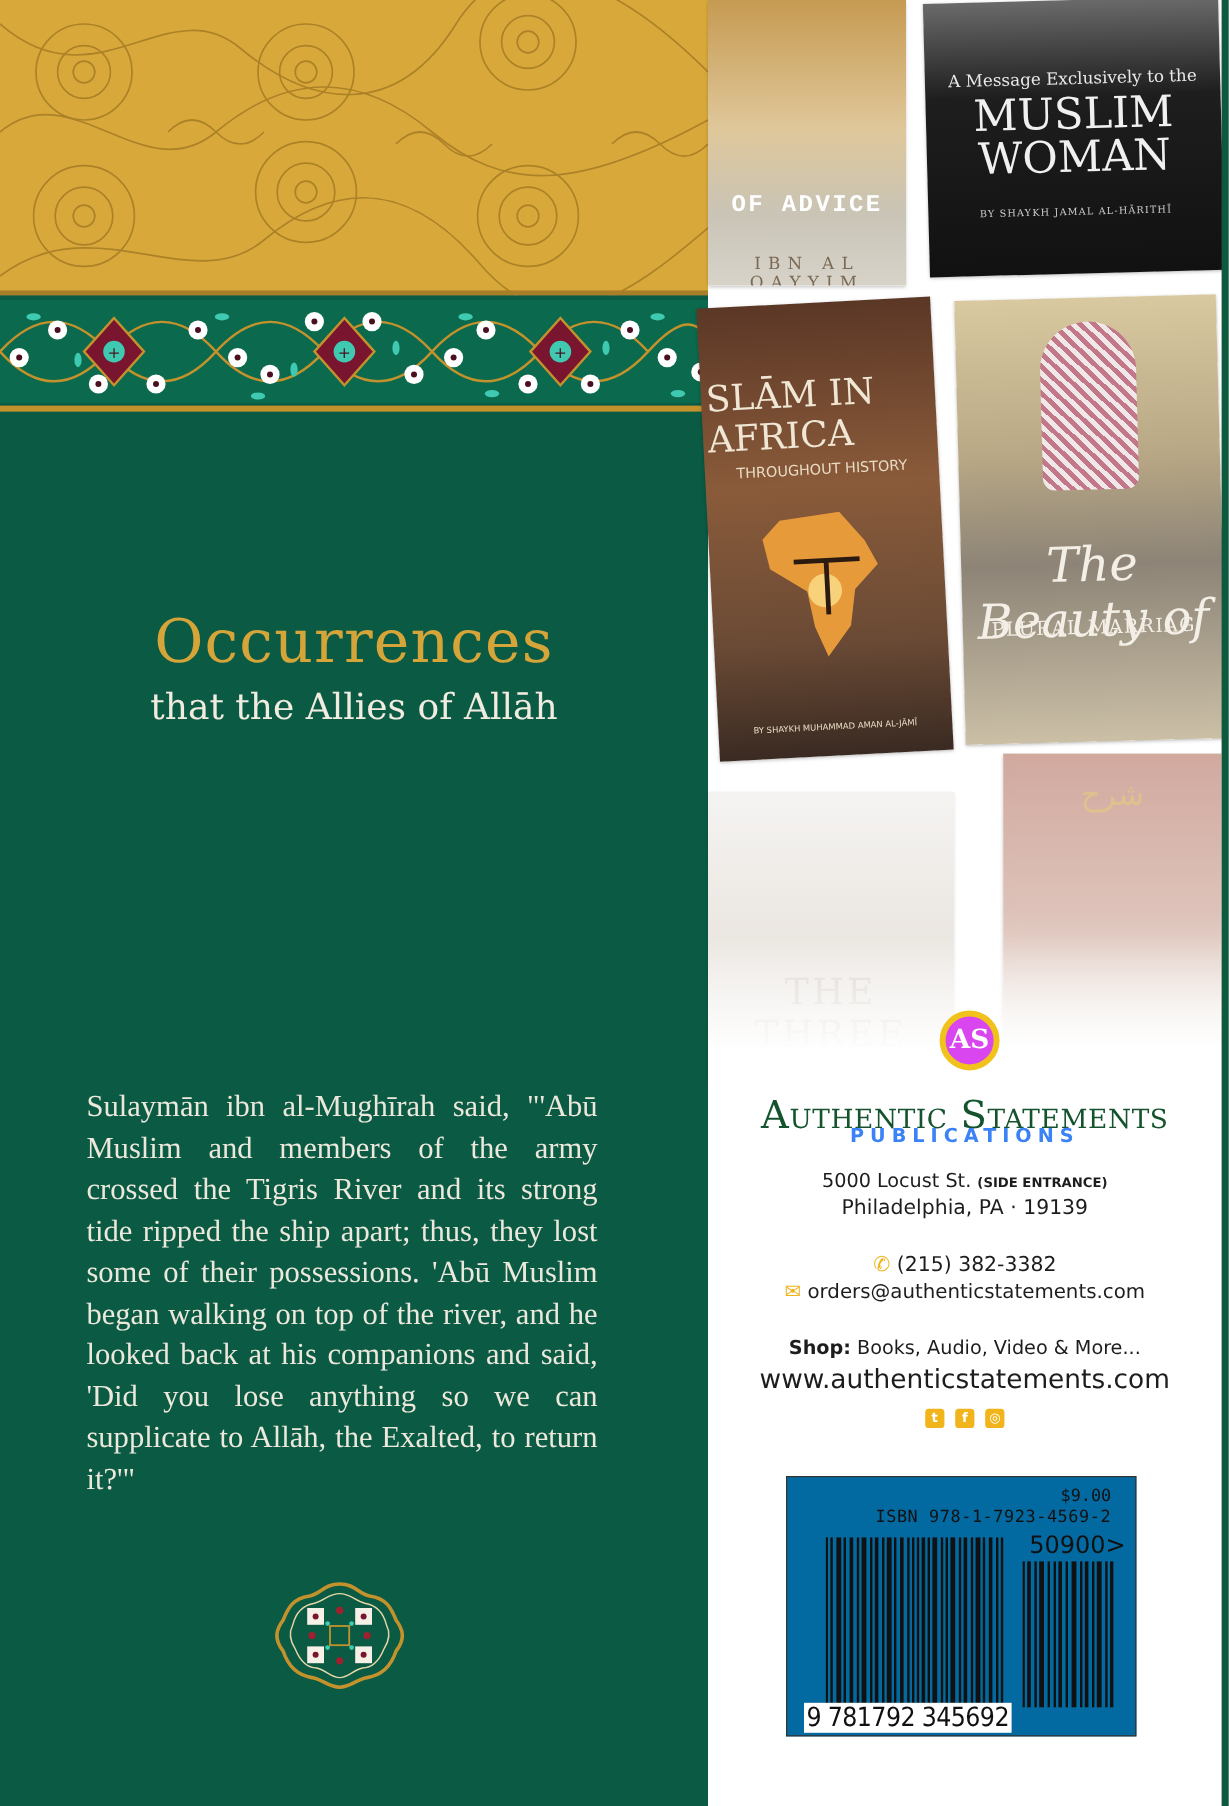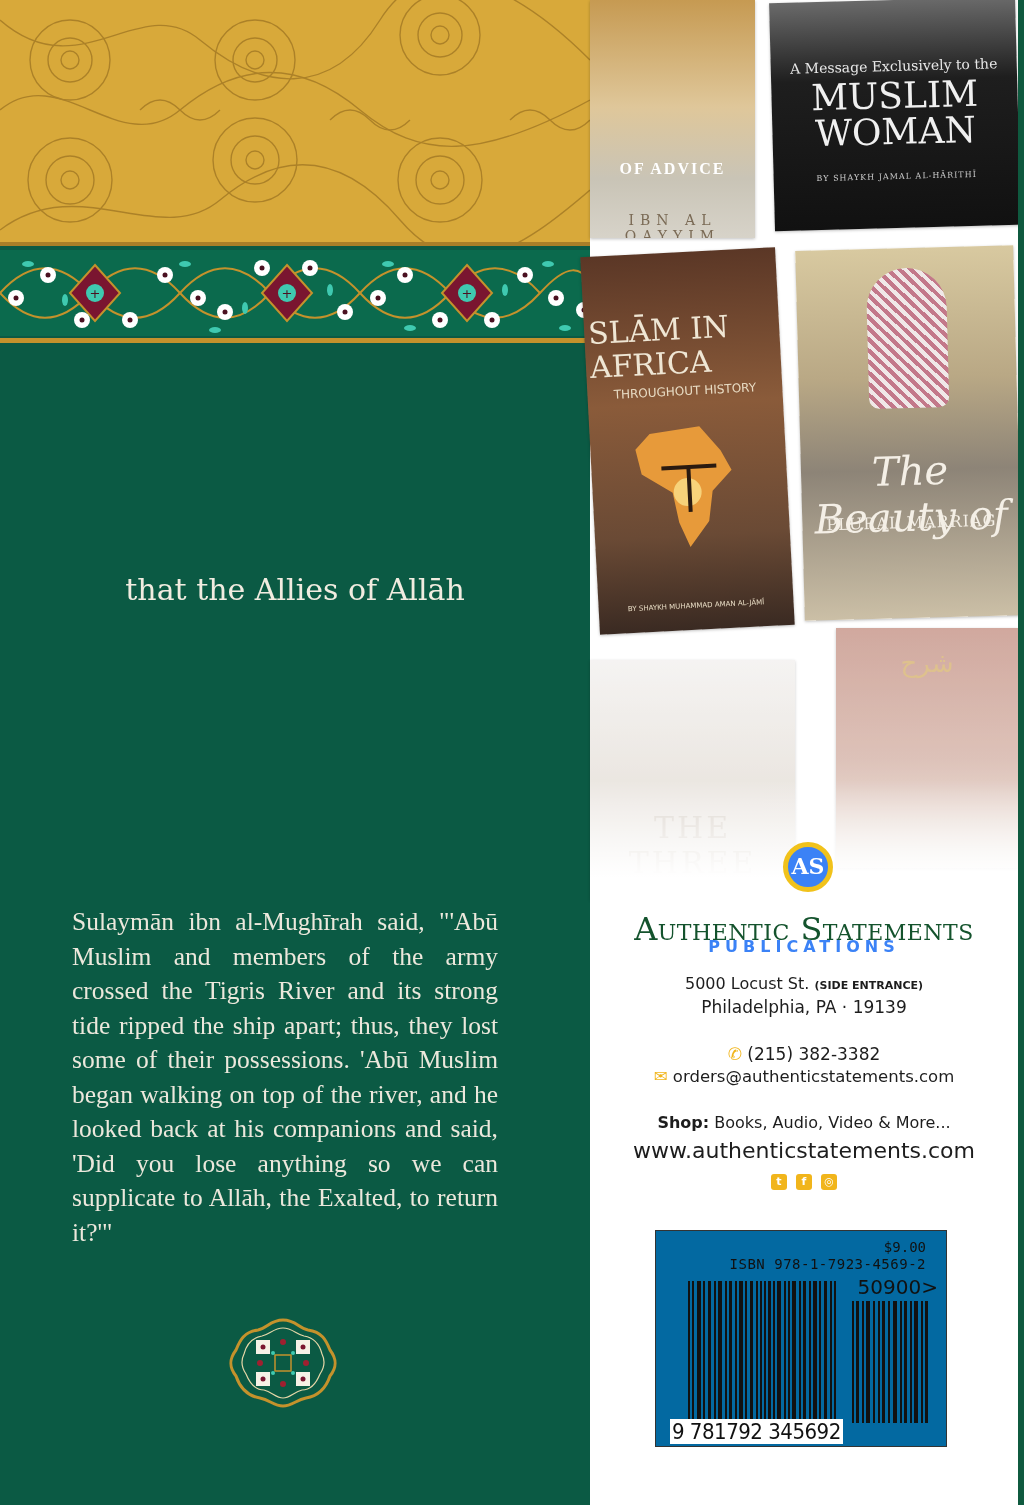--- a/index.html
+++ b/index.html
@@ -23,21 +23,21 @@
   .green-edge{position:absolute;left:1018px;top:0;width:6px;height:1505px;background:#0f5a3f;}
   .book{position:absolute;overflow:hidden;box-shadow:0 1px 3px rgba(0,0,0,0.25);}
   .book .btxt{position:absolute;left:0;width:100%;text-align:center;}
   .b1{left:590px;top:0;width:165px;height:238px;background:linear-gradient(180deg,#c69a52 0%,#dfc79a 45%,#c9c4b6 75%,#d7d3c9 100%);}
   .b2{left:772px;top:0;width:246px;height:228px;background:linear-gradient(180deg,#6a6a6a 0%,#1e1e1e 35%,#111 100%);transform:rotate(-1.5deg);}
   .b3{left:590px;top:252px;width:195px;height:378px;background:linear-gradient(180deg,#5b3726 0%,#8a5b3a 40%,#6a4a35 75%,#3a2a22 100%);transform:rotate(-3deg);}
   .b4{left:800px;top:248px;width:218px;height:370px;background:linear-gradient(180deg,#d8c9a0 0%,#b9a885 35%,#8d8477 60%,#cbbfa6 100%);transform:rotate(-1.5deg);}
   .b5{left:590px;top:660px;width:205px;height:240px;background:linear-gradient(180deg,#f2f0ee 0%,#e5dfd8 50%,#ece8e4 100%);opacity:0.75;}
   .b6{left:836px;top:628px;width:182px;height:240px;background:linear-gradient(180deg,#c99a8e 0%,#d8b8ad 55%,#f0ece6 100%);opacity:0.85;}
   .fade{position:absolute;left:590px;top:780px;width:428px;height:130px;background:linear-gradient(180deg,rgba(255,255,255,0) 0%,#ffffff 75%);}
-  .logo{position:absolute;left:783px;top:842px;width:50px;height:50px;border-radius:50%;background:#3b82f6;border:5px solid #f1c21b;box-sizing:border-box;color:#fff;font-family:"DejaVu Serif",serif;font-weight:bold;font-size:22px;text-align:center;line-height:38px;}
+  .logo{position:absolute;left:783px;top:842px;width:50px;height:50px;border-radius:50%;background:#d946ef;border:5px solid #f1c21b;box-sizing:border-box;color:#fff;font-family:"DejaVu Serif",serif;font-weight:bold;font-size:22px;text-align:center;line-height:38px;}
   .brand{position:absolute;left:590px;width:428px;text-align:center;font-family:"DejaVu Serif","Liberation Serif",serif;}
   .brand1{top:910px;font-size:32px;color:#14532d;letter-spacing:0.5px;font-variant:small-caps;}
   .brand2{top:937px;font-size:16px;color:#3b82f6;font-family:"DejaVu Sans",sans-serif;font-weight:bold;letter-spacing:5px;}
   .info{position:absolute;left:590px;width:428px;text-align:center;font-family:"DejaVu Sans","Liberation Sans",sans-serif;color:#1d1d1d;}
   .addr1{top:974px;font-size:16px;}
   .addr1 small{font-size:11px;font-weight:bold;}
   .addr2{top:997px;font-size:17px;}
   .phone{top:1044px;font-size:17px;}
   .email{top:1067px;font-size:16.5px;}
   .shop{top:1113px;font-size:16px;}
@@ -153,20 +153,21 @@
           <ellipse cx="388" cy="14" rx="6" ry="3"></ellipse>
           <ellipse cx="410" cy="78" rx="6" ry="3"></ellipse>
           <ellipse cx="505" cy="40" rx="3" ry="6"></ellipse>
           <ellipse cx="548" cy="14" rx="6" ry="3"></ellipse>
           <ellipse cx="565" cy="78" rx="6" ry="3"></ellipse>
       </g>
     </svg>
   </div>
   <div class="gold-rule"></div>
 
+  <div class="title t2">Occurrences</div>
   <div class="title t3">that the Allies of Allāh</div>
 
   <div class="para p2">Sulaymān ibn al-Mughīrah said, "'Abū Muslim and members of the army crossed the Tigris River and its strong tide ripped the ship apart; thus, they lost some of their possessions. 'Abū Muslim began walking on top of the river, and he looked back at his companions and said, 'Did you lose anything so we can supplicate to Allāh, the Exalted, to return it?'"</div>
 
   <div class="medallion">
     <svg width="114" height="90" viewBox="0 0 114 90">
       <path d="M57 2 C 70 2, 72 10, 82 12 C 96 14, 100 22, 104 32 C 110 40, 112 48, 104 58 C 100 70, 92 78, 80 80 C 70 82, 66 88, 57 88 C 48 88, 44 82, 34 80 C 22 78, 14 70, 10 58 C 2 48, 4 40, 10 32 C 14 22, 18 14, 32 12 C 42 10, 44 2, 57 2 Z" fill="#0b5a44" stroke="#c4922c" stroke-width="3"></path>
       <path d="M57 10 C 66 10, 70 16, 78 18 C 90 20, 94 28, 96 36 C 100 44, 98 50, 94 56 C 90 66, 84 72, 76 72 C 68 74, 64 80, 57 80 C 50 80, 46 74, 38 72 C 30 72, 24 66, 20 56 C 16 50, 14 44, 18 36 C 20 28, 24 20, 36 18 C 44 16, 48 10, 57 10 Z" fill="none" stroke="#e6d7a8" stroke-width="1.2"></path>
       <rect x="30" y="22" width="14" height="14" fill="#f6f1e6"></rect>
         <rect x="70" y="22" width="14" height="14" fill="#f6f1e6"></rect>
@@ -185,21 +186,21 @@
         <circle cx="67" cy="35" r="2" fill="#3fc9b0"></circle>
         <circle cx="47" cy="55" r="2" fill="#3fc9b0"></circle>
         <circle cx="67" cy="55" r="2" fill="#3fc9b0"></circle>
     </svg>
   </div>
 </div>
 
 <div class="right"></div>
 
 <div class="book b1">
-  <div class="btxt" style="top:160px;font-family:Liberation Serif, serif;font-size:16px;font-weight:bold;color:#fff;letter-spacing:2px;">OF ADVICE</div>
+  <div class="btxt" style="top:160px;font-family:Liberation Mono, monospace;font-size:20px;font-weight:bold;color:#fff;letter-spacing:2px;">OF ADVICE</div>
   <div class="btxt" style="top:212px;font-family:'DejaVu Serif',serif;font-size:14px;color:#7a6a55;letter-spacing:6px;">IBN AL QAYYIM</div>
 </div>
 
 <div class="book b2">
   <div class="btxt" style="top:58px;font-family:'DejaVu Serif',serif;font-size:14px;color:#e8e8e8;">A Message Exclusively to the</div>
   <div class="btxt" style="top:78px;font-family:'DejaVu Serif',serif;font-size:36px;line-height:36px;color:#f0f0f0;padding:0 30px;box-sizing:border-box;">MUSLIM WOMAN</div>
   <div class="btxt" style="top:172px;font-family:'DejaVu Serif',serif;font-size:8px;color:#ccc;letter-spacing:1px;">BY SHAYKH JAMAL AL-HĀRITHĪ</div>
 </div>
 
 <div class="book b3">

